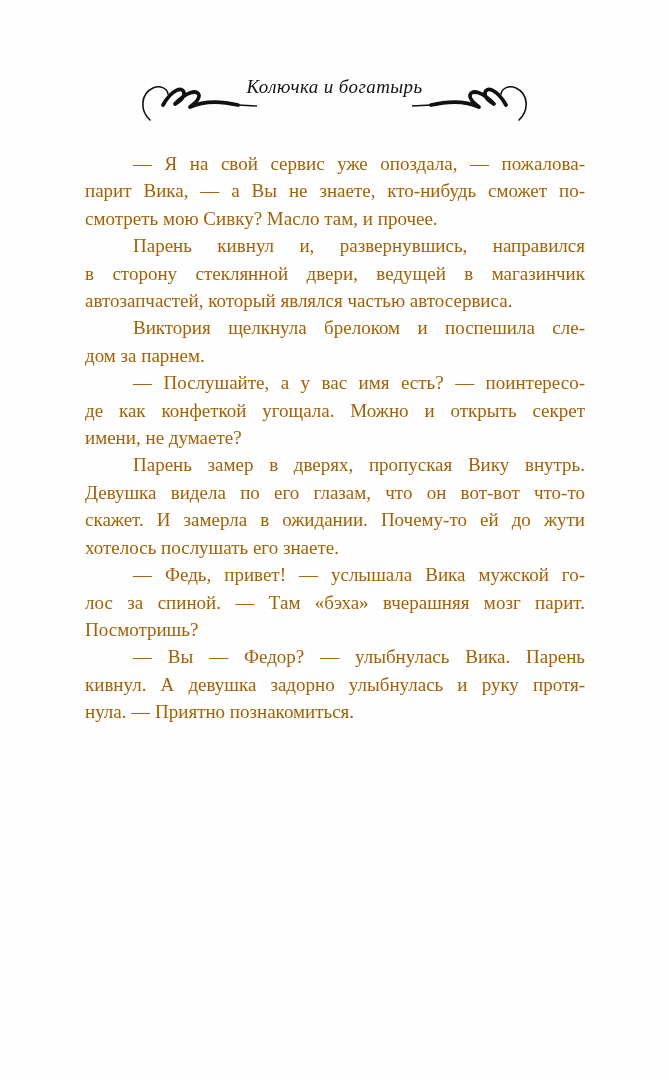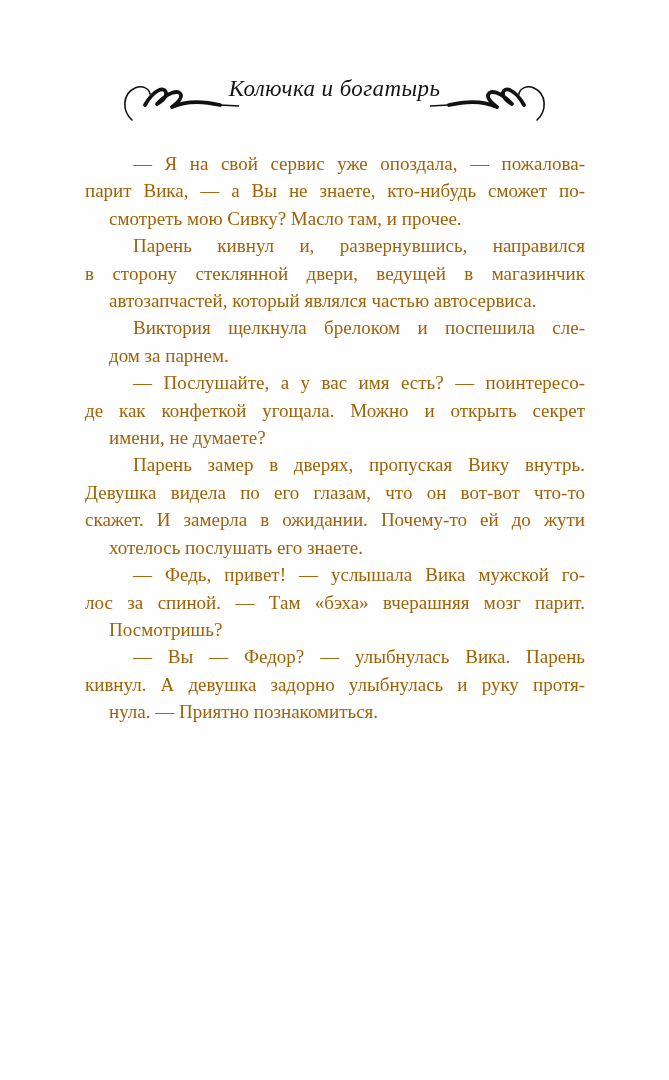--- a/index.html
+++ b/index.html
@@ -20,21 +20,21 @@
     position: absolute;
     top: 72px;
     left: 0;
     width: 669px;
     display: flex;
     justify-content: center;
     align-items: flex-start;
   }
   .chapter-title {
     font-style: italic;
-    font-size: 23px;
+    font-size: 19px;
     letter-spacing: 0.4px;
     color: #141414;
     white-space: nowrap;
     margin: 4px -10px 0 -10px;
     position: relative;
     z-index: 2;
   }
   .flourish {
     width: 118px;
     height: 46px;
@@ -53,21 +53,21 @@
     line-height: 27.4px;
     color: #a16207;
   }
   .para { margin: 0; }
   .line {
     text-align: justify;
     text-align-last: justify;
     white-space: normal;
   }
   .line.first { text-indent: 48px; }
-  .line.last { text-align-last: left; margin-left: 24px; }
+  .line.last { text-align-last: left; }
 </style>
 </head>
 <body>
 
 <div class="page">
 
   <header class="chapter-header">
     <svg class="flourish left" viewBox="0 0 118 46" xmlns="http://www.w3.org/2000/svg" aria-hidden="true">
       <path d="M11,42 C1,33 1,16 14,10 C21,7 28,10 29,16" fill="none" stroke="#111" stroke-width="1.6" stroke-linecap="round"></path>
       <path d="M24,27 C33,11 44,8 45,15 C46,19 40,24 36,26 C47,14 58,11 60,17 C61,21 55,26 51,29 C64,23 82,23 99,27" fill="none" stroke="#111" stroke-width="3.8" stroke-linecap="round" stroke-linejoin="round"></path>

